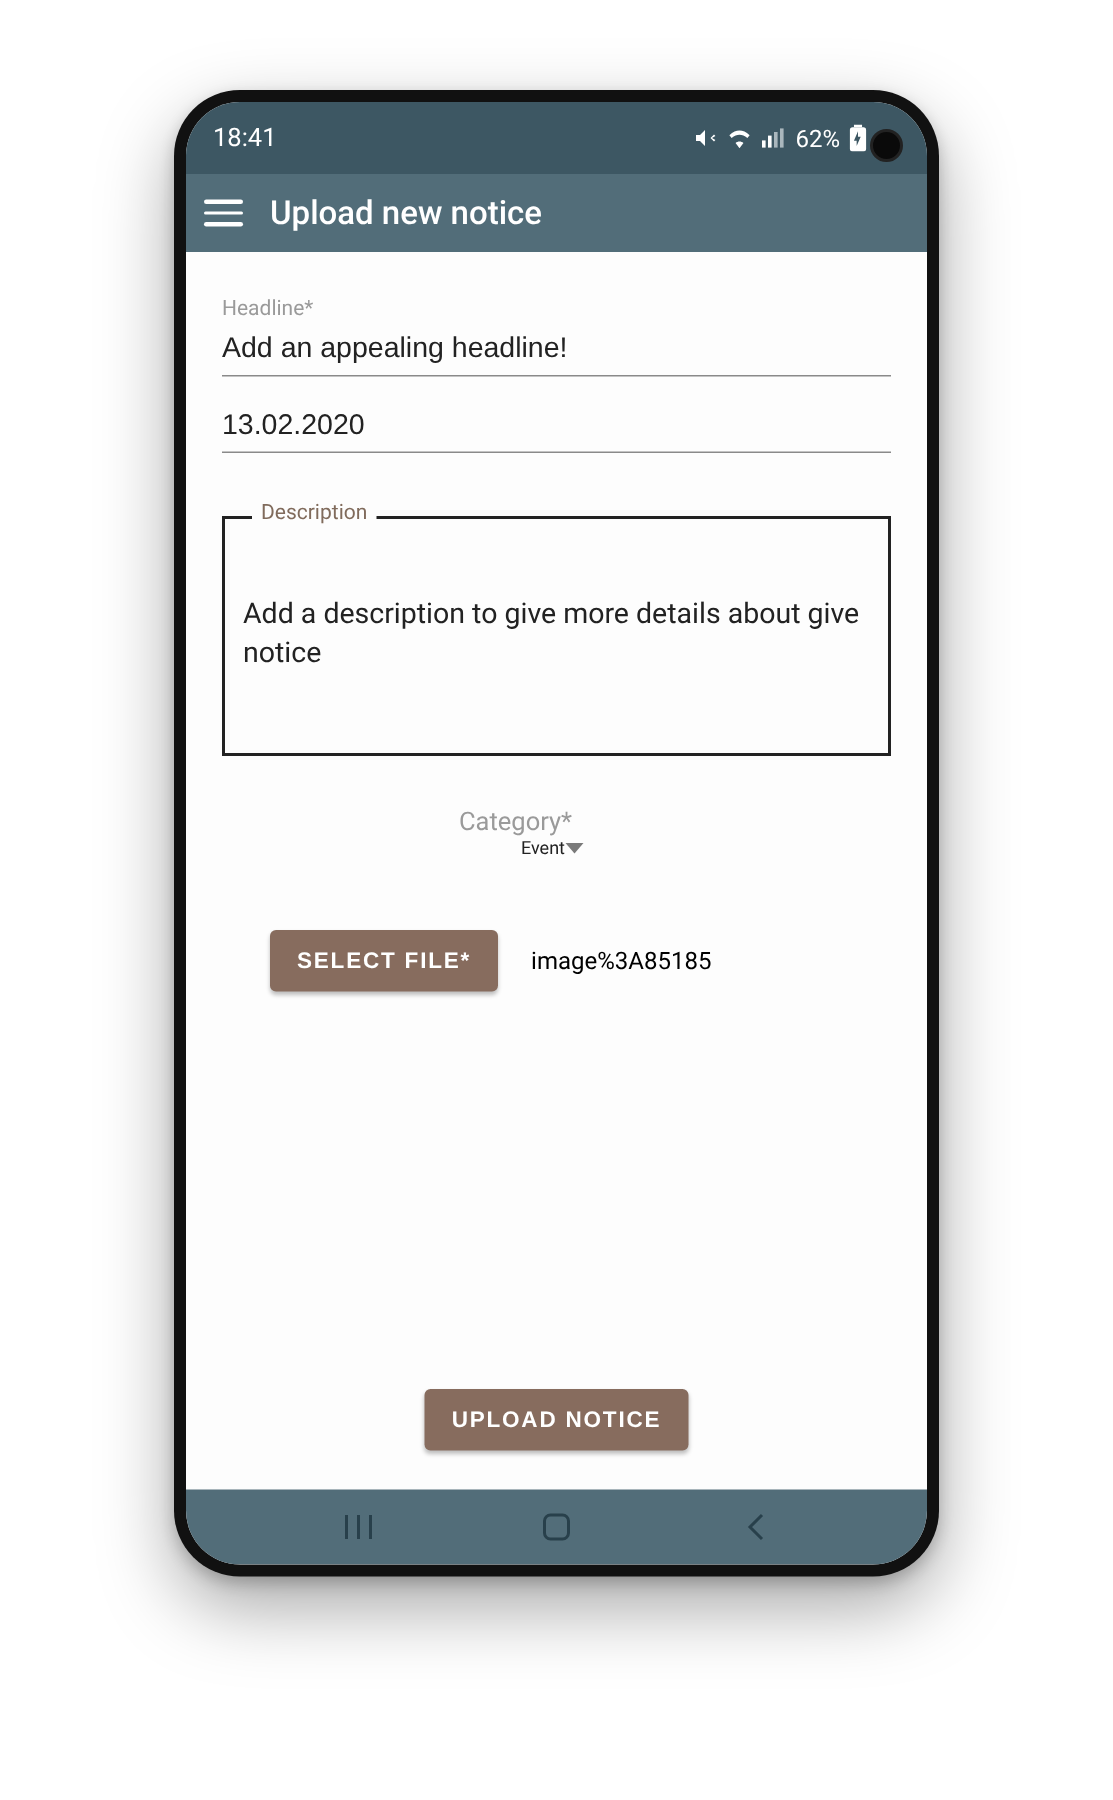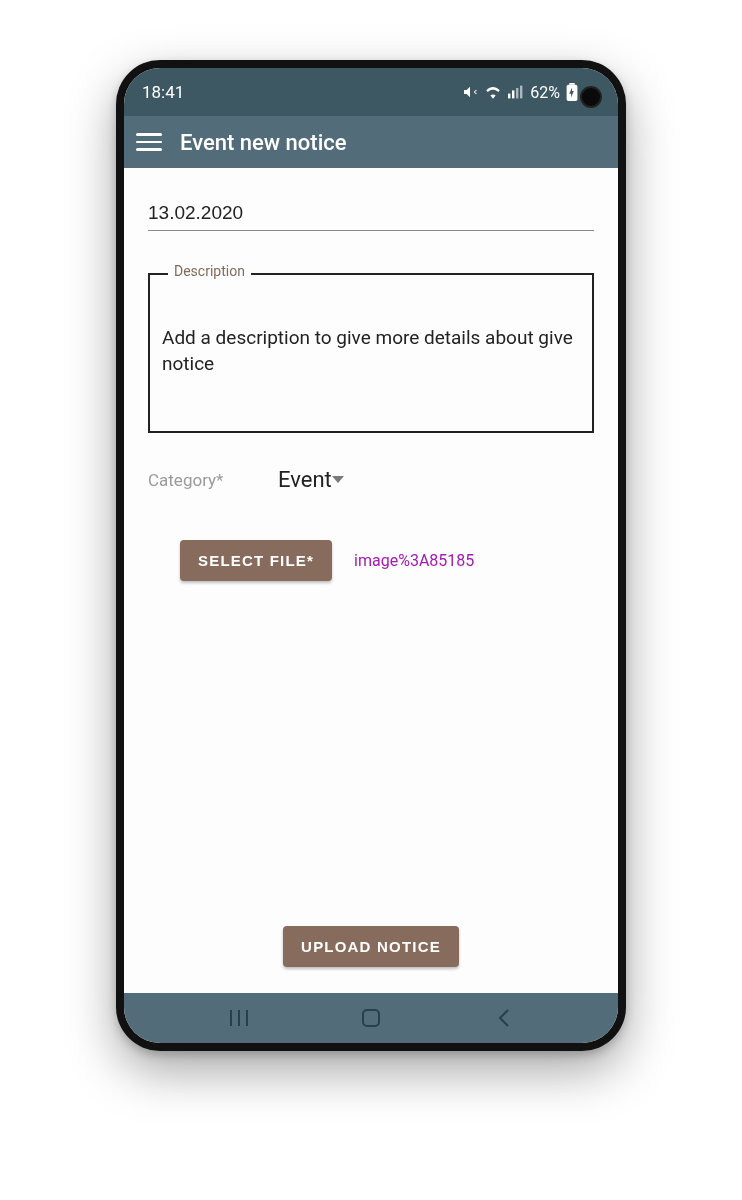--- a/index.html
+++ b/index.html
@@ -132,31 +132,32 @@
       outline: none;
       font-family: inherit;
       line-height: 1.35;
     }
     .description-box .underline { }
     .category-row {
       display: flex;
       align-items: center;
       margin-top: 14px;
       margin-bottom: 48px;
+      flex-direction: column;
     }
     .cat-label {
       font-size: 17px;
       color: #9a9a9a;
       width: 130px;
     }
     .cat-select {
       flex: 1;
       display: flex;
       align-items: center;
-      font-size: 22px;
+      font-size: 12px;
       color: #222;
       padding-right: 6px;
       cursor: pointer;
     }
     .dropdown-caret {
       width: 0; height: 0;
       border-left: 6px solid transparent;
       border-right: 6px solid transparent;
       border-top: 7px solid #7a7a7a;
     }
@@ -175,21 +176,21 @@
       padding: 12px 18px;
       font-size: 15px;
       font-weight: 600;
       letter-spacing: 1.2px;
       cursor: pointer;
       box-shadow: 0 2px 3px rgba(0,0,0,.25);
       text-transform: uppercase;
     }
     .file-name {
       font-size: 16px;
-      color: #a21caf;
+      color: #000000;
     }
     .spacer { flex: 1; }
     .upload-row {
       display: flex;
       justify-content: center;
       padding-bottom: 26px;
       padding-top: 10px;
     }
     
     .navbar {
@@ -244,25 +245,29 @@
         </span>
       </div>
     </div>
 
     <div class="appbar">
       <div class="hamburger">
         <span></span>
           <span></span>
           <span></span>
       </div>
-      <div class="appbar-title">Event new notice</div>
+      <div class="appbar-title">Upload new notice</div>
     </div>
 
     <div class="content">
 
+      <div class="field">
+        <div class="field-label">Headline*</div>
+        <input class="text-input" type="text" value="Add an appealing headline!" style="">
+      </div>
 
       <div class="field">
         <input class="text-input" type="text" value="13.02.2020" style="">
       </div>
 
       <div class="textarea-wrap">
         <div class="textarea-label">Description</div>
         <div class="description-box" contenteditable="true" style=""><span>Add a description to give more details about give </span><span class="underline">notice</span></div>
       </div>
 

